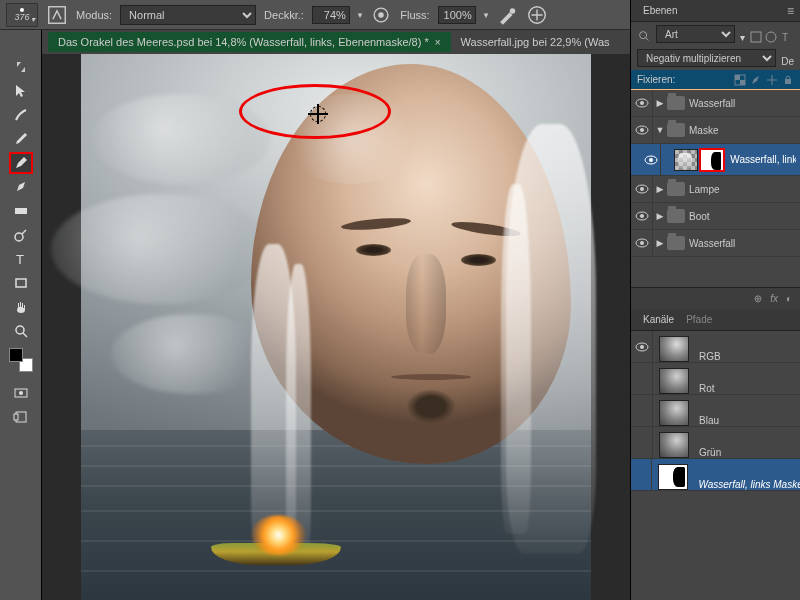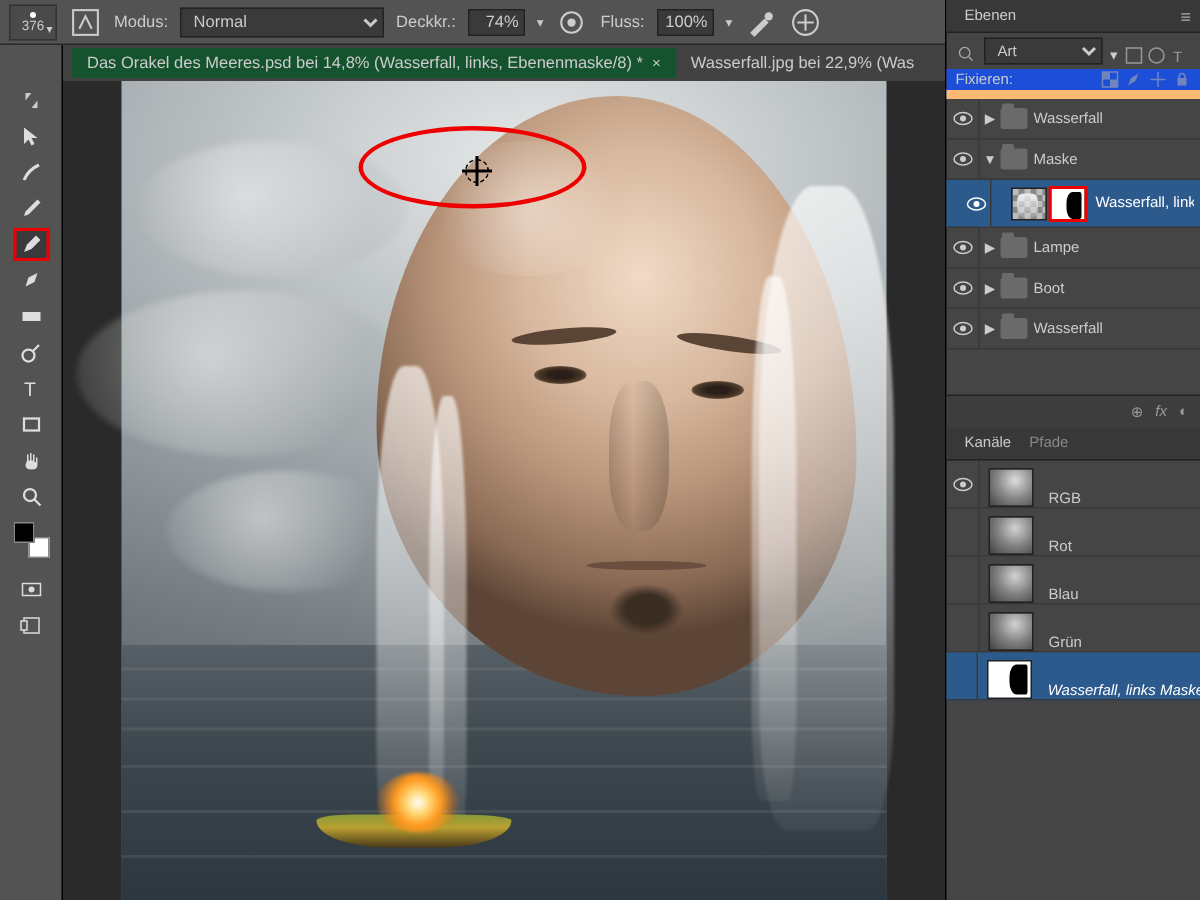--- a/index.html
+++ b/index.html
@@ -1,19 +1,19 @@
 <!DOCTYPE html>
 <html><head>
 <meta charset="utf-8">
 <style>
 * { margin: 0; padding: 0; box-sizing: border-box; font-family: Tahoma, sans-serif; }
 body { background: #535353; color: #ccc; font-size: 11px; overflow: hidden; width: 800px; height: 600px; position: relative; }
 
 .toolbar { height: 30px; background: #535353; border-bottom: 1px solid #2a2a2a; display: flex; align-items: center; padding: 0 6px; gap: 8px; }
-.brush-preview { width: 32px; height: 24px; background: #4a4a4a; border: 1px solid #333; display: flex; flex-direction: column; align-items: center; justify-content: center; position: relative; }
+.brush-preview { width: 32px; height: 24px; background: #4a4a4a; border: 1px solid #333; display: flex; flex-direction: column; align-items: center; justify-content: center; position: relative; font-style: italic; }
 .brush-dot { width: 4px; height: 4px; background: #fff; border-radius: 50%; }
 .brush-size { font-size: 9px; }
 .brush-chev { position: absolute; right: 2px; bottom: 2px; font-size: 8px; }
 .tb-icon { width: 22px; height: 22px; display: flex; align-items: center; justify-content: center; cursor: pointer; }
 .tb-label { font-size: 11px; }
 .tb-select { background: #3a3a3a; border: 1px solid #222; color: #ccc; font-size: 11px; padding: 1px 4px; height: 20px; }
 .tb-input { background: #3a3a3a; border: 1px solid #222; color: #ccc; font-size: 11px; width: 38px; padding: 1px 3px; height: 18px; text-align: right; }
 
 .tabbar { height: 24px; background: #424242; display: flex; align-items: center; padding-left: 48px; gap: 0; }
 .tab { padding: 4px 10px; font-size: 11px; color: #ccc; cursor: pointer; position: relative; }
@@ -63,21 +63,21 @@
 .person { position: absolute; left: 55px; bottom: 18px; width: 22px; height: 30px; background: radial-gradient(circle at 50% 30%, #c89860, #6b4a2a); border-radius: 40% 40% 20% 20%; }
 .glow { position: absolute; left: 40px; bottom: 10px; width: 55px; height: 40px; background: radial-gradient(circle, #fff 0%, #ffdd80 20%, #ff9a20 45%, rgba(255,120,0,0.3) 70%, transparent 85%); border-radius: 50%; filter: blur(1px); }
 
 .right-panels { position: absolute; right: 0; top: 0; width: 170px; bottom: 0; background: #454545; border-left: 1px solid #000; display: flex; flex-direction: column; }
 .panel-tabs { height: 22px; background: #383838; display: flex; align-items: center; padding: 0 6px; border-bottom: 1px solid #222; }
 .panel-tabs.with-menu { justify-content: space-between; }
 .ptab { font-size: 10px; color: #ccc; padding: 2px 6px; cursor: pointer; }
 .ptab.dim { color: #888; }
 .panel-row { display: flex; align-items: flex-end; padding: 3px 6px; gap: 5px; font-size: 10px; }
 .dropdown { background: #3a3a3a; border: 1px solid #222; color: #ccc; font-size: 10px; padding: 1px 4px; flex: 1; height: 18px; }
-.lock-row { height: 20px; background: #1d4ed8; font-size: 10px; display: flex; align-items: center; padding: 0 6px; gap: 15px; border-bottom: 6px solid #fdba74; }
+.lock-row { height: 20px; background: #0c4a6e; font-size: 10px; display: flex; align-items: center; padding: 0 6px; gap: 15px; border-bottom: 1px solid #fdba74; }
 .lock-icons { display: flex; gap: 4px; margin-left: auto; }
 .lock-ic { width: 12px; height: 12px; opacity: 0.6; }
 .layers-list { flex: 0 0 auto; }
 .layer-row { height: 27px; display: flex; align-items: center; border-bottom: 1px solid #393939; padding-right: 4px; }
 .layer-row.selected { background: #2d5a8c; color: #fff; }
 .vis-col { width: 22px; display: flex; align-items: center; justify-content: center; border-right: 1px solid #393939; height: 100%; }
 .eye-ic { width: 14px; height: 10px; }
 .disc { width: 10px; display: flex; align-items: center; justify-content: center; font-size: 9px; margin: 0 2px; }
 .folder-ic { width: 18px; height: 14px; background: #6a6a6a; border-radius: 2px; position: relative; flex-shrink: 0; }
 .folder-ic::before { content:''; position:absolute; left:1px; top:-3px; width:8px; height:4px; background:#6a6a6a; border-radius:1px 1px 0 0; }
@@ -292,20 +292,24 @@
           <rect x="1" y="1" width="10" height="10" fill="none" stroke="#999"></rect>
         </svg>
       <svg width="12" height="12" viewBox="0 0 12 12">
           <circle cx="6" cy="6" r="5" fill="none" stroke="#999"></circle>
         </svg>
       <svg width="12" height="12" viewBox="0 0 12 12">
           <text x="2" y="10" font-size="10" fill="#999">T</text>
         </svg>
     </span>
   </div>
+  <div class="panel-row">
+    <select class="dropdown"><option>Negativ multiplizieren</option></select>
+    <span>De</span>
+  </div>
   <div class="lock-row">
     <span>Fixieren:</span>
     <span class="lock-icons">
       <svg class="lock-ic" viewBox="0 0 12 12">
           <rect x="1" y="1" width="10" height="10" fill="none" stroke="#aaa"></rect>
           <rect x="1" y="1" width="5" height="5" fill="#aaa"></rect>
           <rect x="6" y="6" width="5" height="5" fill="#aaa"></rect>
         </svg>
       <svg class="lock-ic" viewBox="0 0 12 12">
           <path d="M2 10 L4 5 L9 2 L7 7 Z" fill="#aaa"></path>

